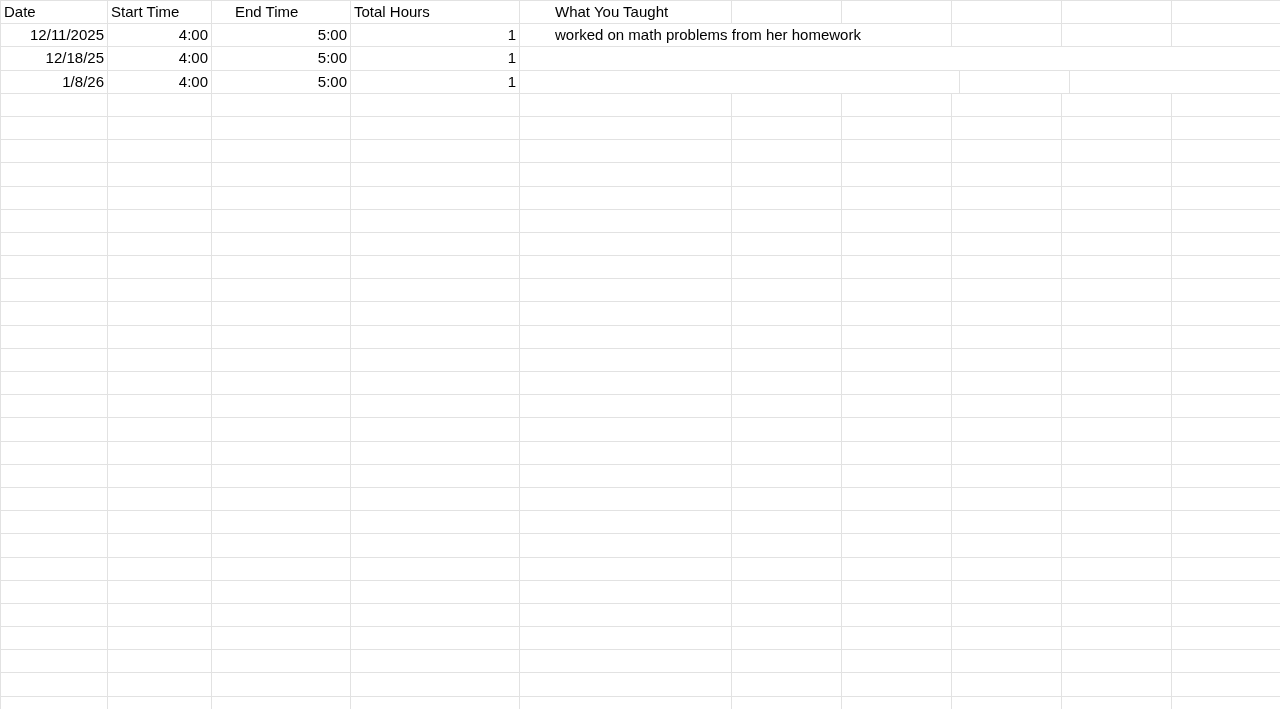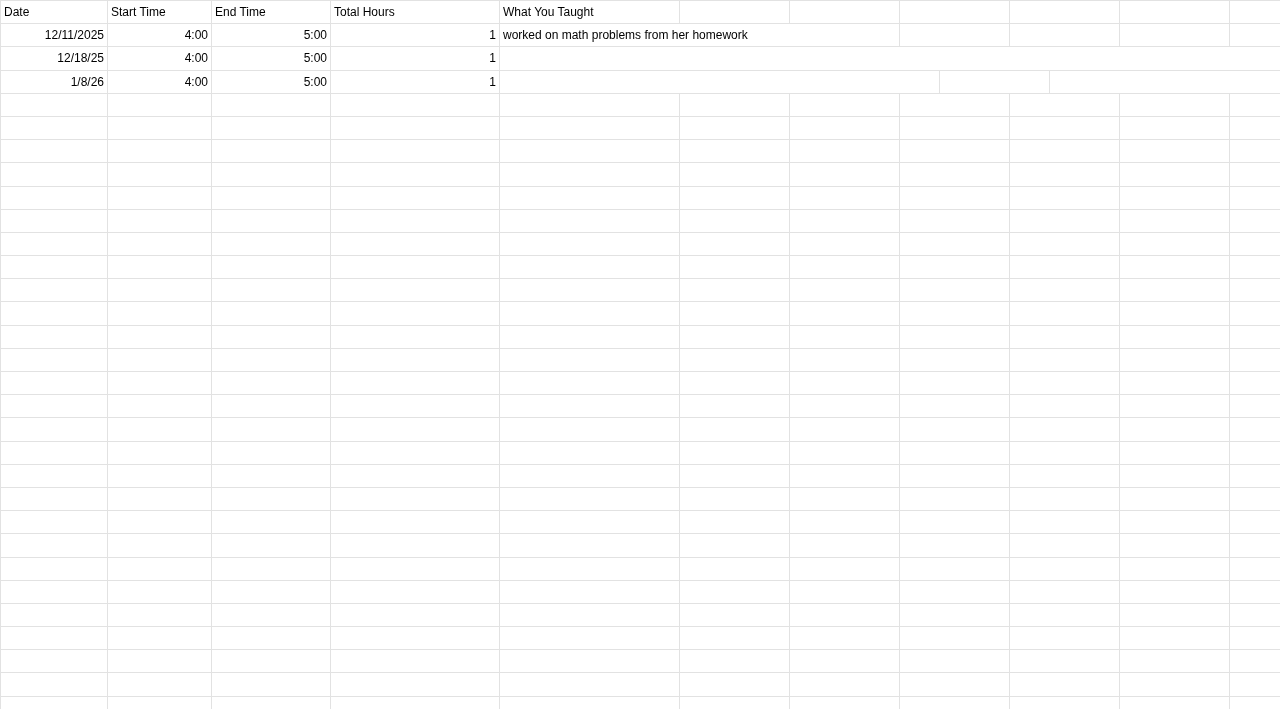--- a/index.html
+++ b/index.html
@@ -7,40 +7,40 @@
   html, body { background: var(--bg); }
   #sheet {
     position: relative;
     width: 1280px;
     height: 709px;
     overflow: hidden;
     background: var(--bg);
     border-top: 1px solid var(--grid);
     border-left: 1px solid var(--grid);
     font-family: "Liberation Sans", sans-serif;
-    font-size: 12px;
+    font-size: 15px;
     color: var(--text);
   }
   .row { display: flex; height: 23.2px; border-bottom: 1px solid var(--grid); background: transparent; }
   .c {
     flex: none;
     height: 100%;
     border-right: 1px solid var(--grid);
     padding: 0 3px;
     line-height: 22px;
     white-space: nowrap;
     overflow: hidden;
     background: transparent;
   }
   
   .w-a { width: 107px; }
   .w-b { width: 104px; }
-  .w-c { width: 119px; }
+  .w-c { width: 119px; margin-left: 20px; }
   .w-d { width: 169px; }
-  .w-e { width: 180px; }
+  .w-e { width: 180px; margin-left: 32px; }
   .w-f { width: 110px; }
   .w-k { width: 51px; border-right: none; }
   .num { text-align: right; }
   
   .spill { overflow: visible; position: relative; z-index: 1; text-align: right; }
   
   .nbr { border-right-color: transparent; }
 </style>
 </head>
 <body>

